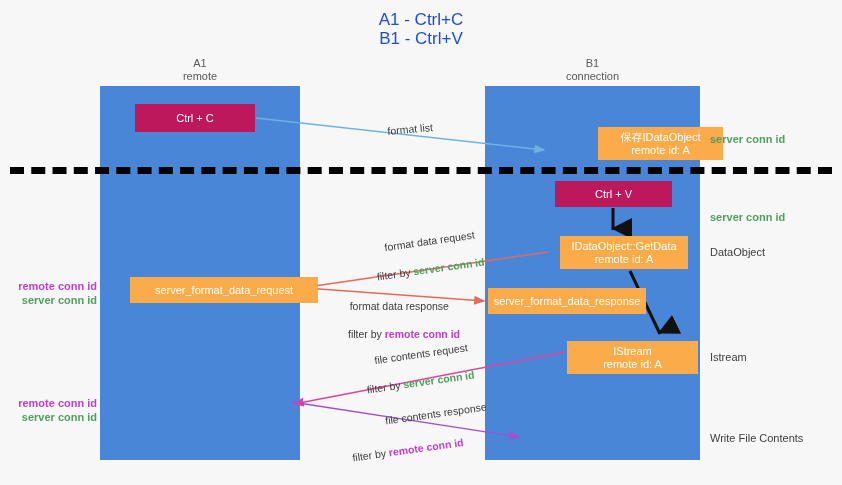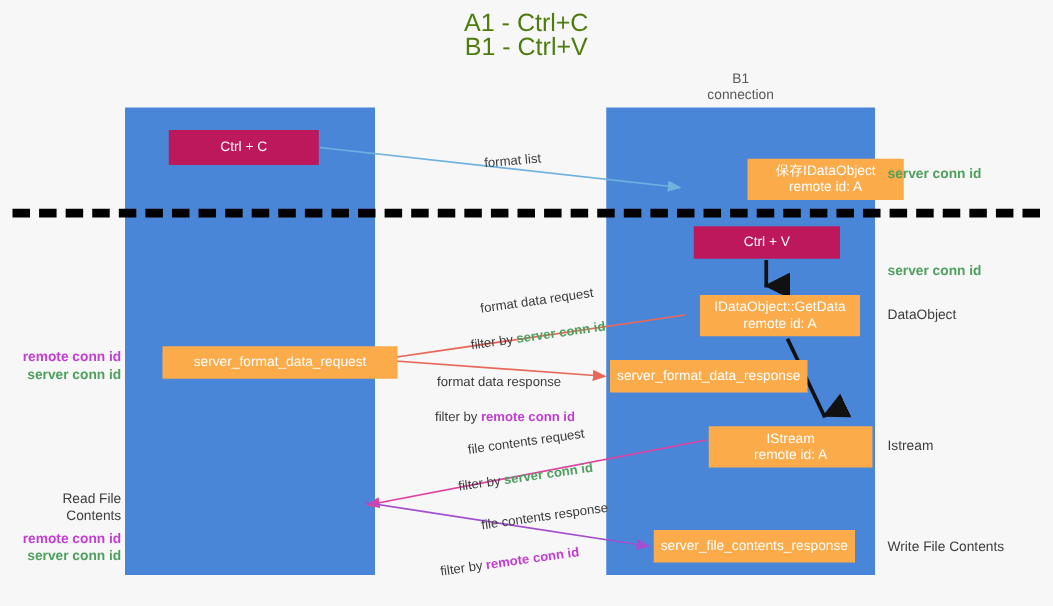--- a/index.html
+++ b/index.html
@@ -19,22 +19,22 @@
     height: 485px;
   }
   .abs { position: absolute; }
 
   
   #title {
     left: 0;
     top: 10px;
     width: 842px;
     text-align: center;
-    color: #4d7c0f;
-    font-size: 20px;
+    color: #1d4ed8;
+    font-size: 17px;
     line-height: 19px;
     white-space: pre;
   }
 
   
   .lane-head {
     text-align: center;
     color: #595959;
     font-size: 11px;
     line-height: 13px;
@@ -132,20 +132,22 @@
   .edge-label .l2 { display: block; }
 </style>
 </head>
 <body>
 
 <div id="canvas">
 
   <div class="abs" id="title">A1 - Ctrl+C
 B1 - Ctrl+V</div>
 
+  <div class="abs lane-head" id="head-a1">A1
+remote</div>
   <div class="abs lane-head" id="head-b1">B1
 connection</div>
 
   <div class="abs lane" id="lane-a1"></div>
   <div class="abs lane" id="lane-b1"></div>
 
   <svg class="abs" style="left:0;top:0;" width="842" height="485">
     <defs>
       <marker id="ah-blue" markerWidth="9" markerHeight="9" refX="7" refY="3.2" orient="auto">
         <path d="M0,0 L8,3.2 L0,6.4 z" fill="#6fb2e0"></path>
@@ -185,21 +187,20 @@
   <div class="abs node orange" id="n-fmtreq">server_format_data_request</div>
 
   <div class="abs node orange" id="n-clip">保存IDataObject
 remote id: A</div>
   <div class="abs node green" id="n-ctrlv">Ctrl + V</div>
   <div class="abs node orange" id="n-getdata">IDataObject::GetData
 remote id: A</div>
   <div class="abs node orange" id="n-fmtres">server_format_data_response</div>
   <div class="abs node orange" id="n-istream">IStream
 remote id: A</div>
-  <div class="abs node orange" id="n-fileres">server_file_contents_response</div>
 
   <div class="abs edge-label" id="e-formatlist">
     <span>format list</span>
   </div>
 
   <div class="abs edge-label" id="e-fdreq">
     <span>format data request</span>
     <span class="l2"><span>filter by </span><span class="green-txt">server conn id</span></span>
   </div>
 
@@ -223,18 +224,17 @@
   <div class="abs side-label dark-txt" id="r-dataobj">DataObject</div>
   <div class="abs side-label dark-txt" id="r-istream">Istream</div>
   <div class="abs side-label dark-txt" id="r-writefile">Write File Contents</div>
 
   <div class="abs" id="l-conn1">
     <div class="purple-txt">remote conn id</div>
     <div class="green-txt">server conn id</div>
   </div>
 
   <div class="abs" id="l-read">
-    <div class="dark-txt">Read File Contents</div>
     <div class="purple-txt" style="margin-top:4px;">remote conn id</div>
     <div class="green-txt">server conn id</div>
   </div>
 
 </div>
 
 </body></html>

